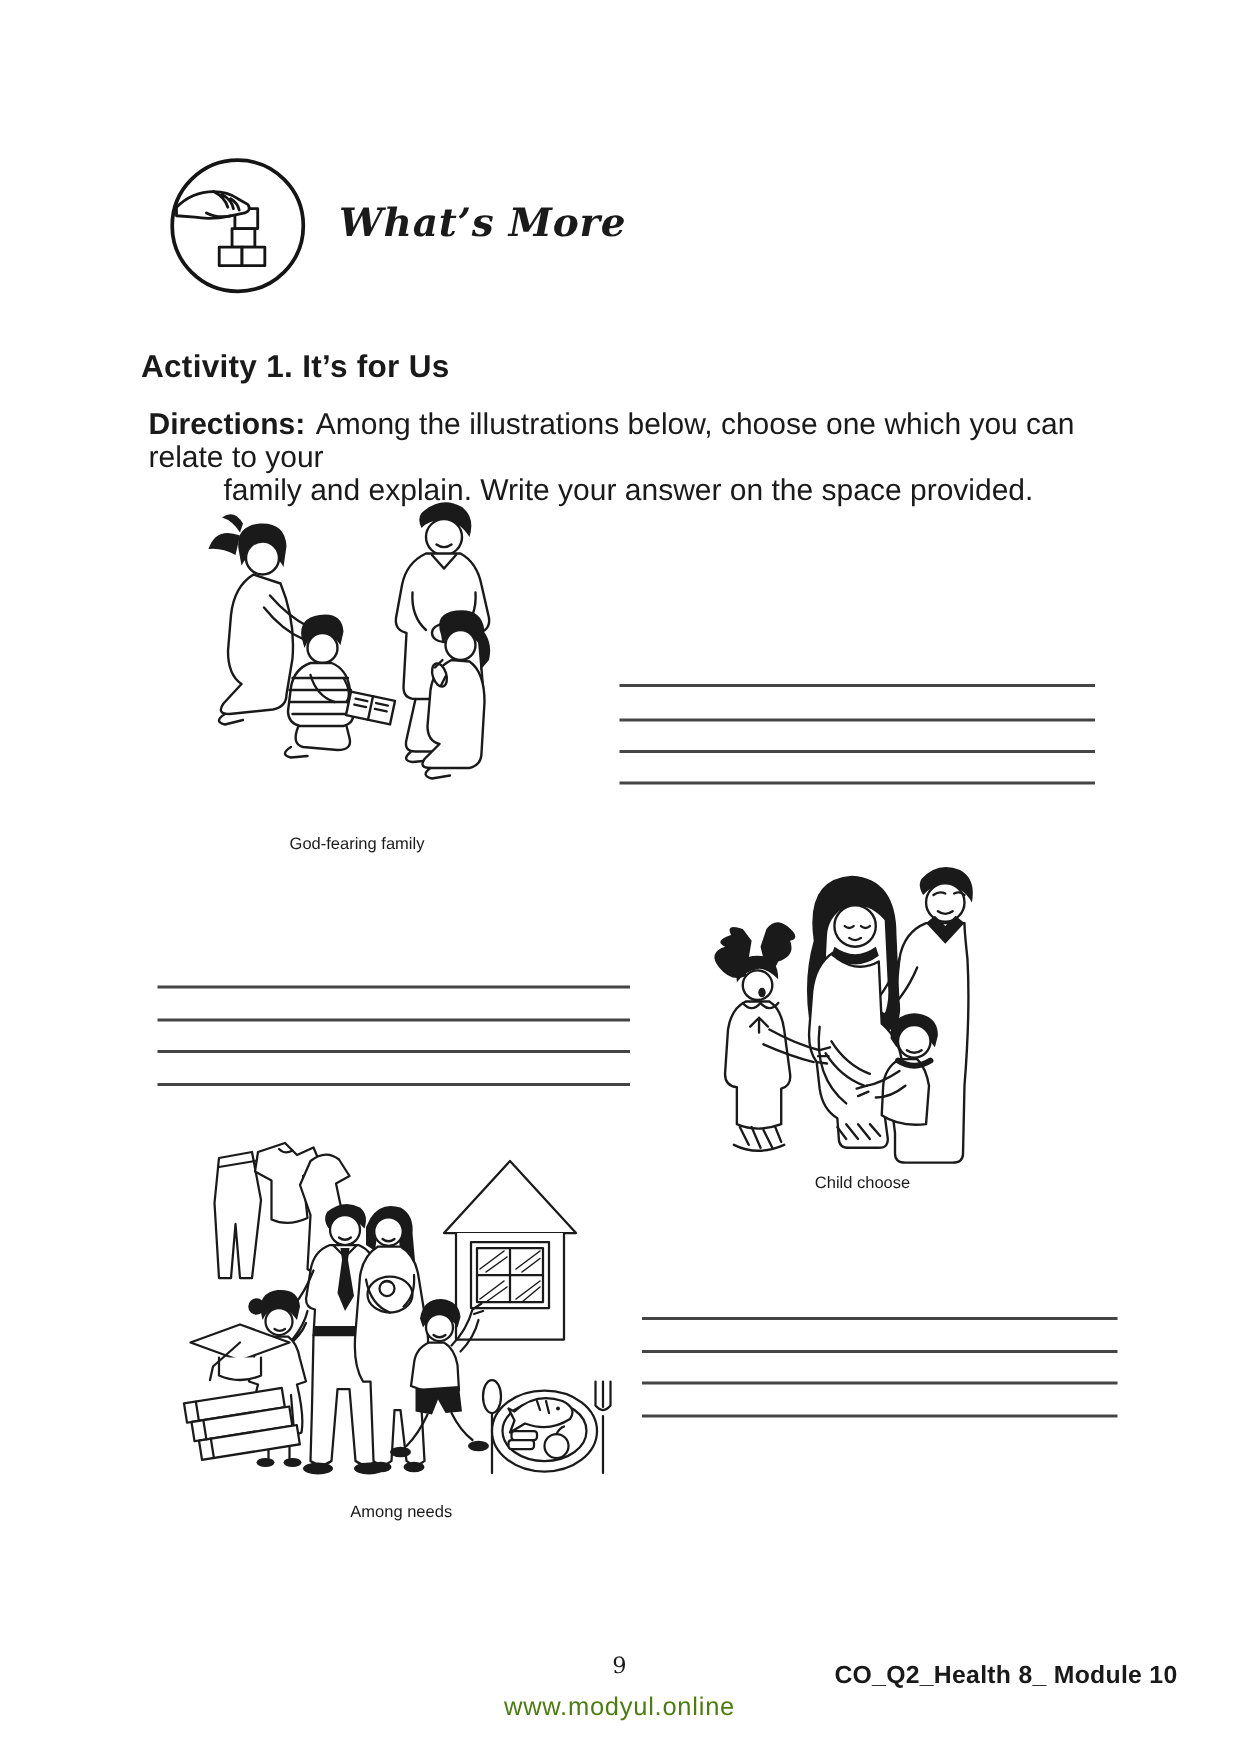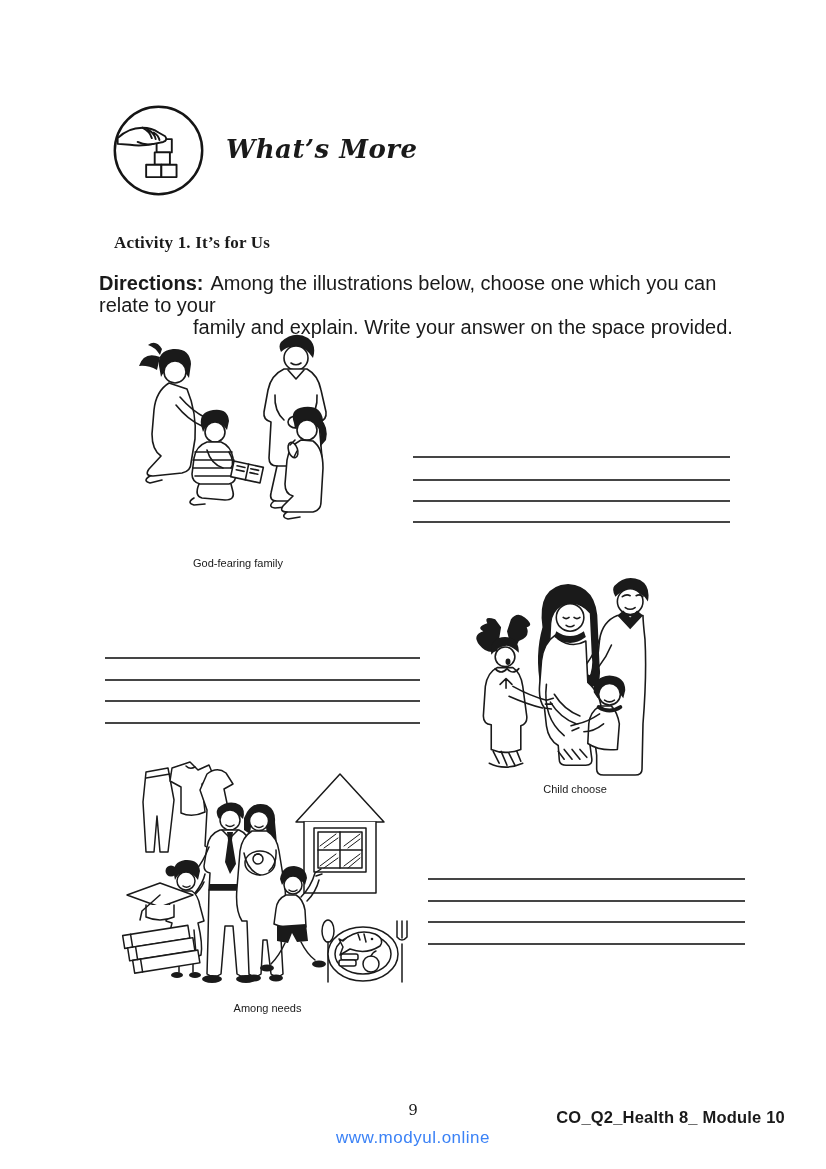--- a/index.html
+++ b/index.html
@@ -2,35 +2,35 @@
 <html><head>
 <meta charset="utf-8">
 <style>
   html,body{margin:0;padding:0;background:#ffffff;}
   .page{position:relative;width:826px;height:1169px;background:#fff;overflow:hidden;
         font-family:"Liberation Sans",sans-serif;color:#1a1a1a;margin:0 auto;}
   .abs{position:absolute;}
   .header-icon{left:111px;top:103px;width:95px;height:95px;}
   .whats-more{left:226px;top:134px;font-family:"DejaVu Serif",serif;font-style:italic;
               font-weight:bold;font-size:26px;letter-spacing:0.5px;}
-  .activity-title{left:114px;top:233px;font-family:Liberation Serif, serif;font-weight:bold;
-                  font-size:17px;letter-spacing:0.2px;}
+  .activity-title{left:94px;top:233px;font-family:Liberation Sans, sans-serif;font-weight:bold;
+                  font-size:21px;letter-spacing:0.2px;}
   .directions{left:99px;top:272px;width:652px;font-size:20px;line-height:22px;margin:0;}
   .dir-label{font-weight:bold;margin-right:7px;}
   .dir-line{display:block;}
-  .dir-line2{display:block;margin-left:94px;}
+  .dir-line2{display:block;margin-left:50px;}
   .illus{display:block;}
   .caption{font-size:11px;text-align:center;}
   .lines-block{position:absolute;}
   .ans-line{position:absolute;left:0;right:0;height:0;border-top:2px solid #454545;}
   .credit{left:105px;top:1035px;font-size:13px;}
   .page-num{left:0;top:1101px;width:826px;text-align:center;
             font-family:"DejaVu Serif",serif;font-size:15px;}
   .watermark{left:0;top:1128px;width:826px;text-align:center;font-size:17px;
-             color:#3b82f6;letter-spacing:0.5px;}
+             color:#4d7c0f;letter-spacing:0.5px;}
   .module-code{right:41px;top:1108px;font-size:16.5px;font-weight:bold;letter-spacing:0.2px;text-align:center;}
   svg{display:block;}
 </style>
 </head>
 <body>
 
 <div class="page">
 
   <div class="abs header-icon">
     <svg viewBox="0 0 100 100" width="95" height="95">

